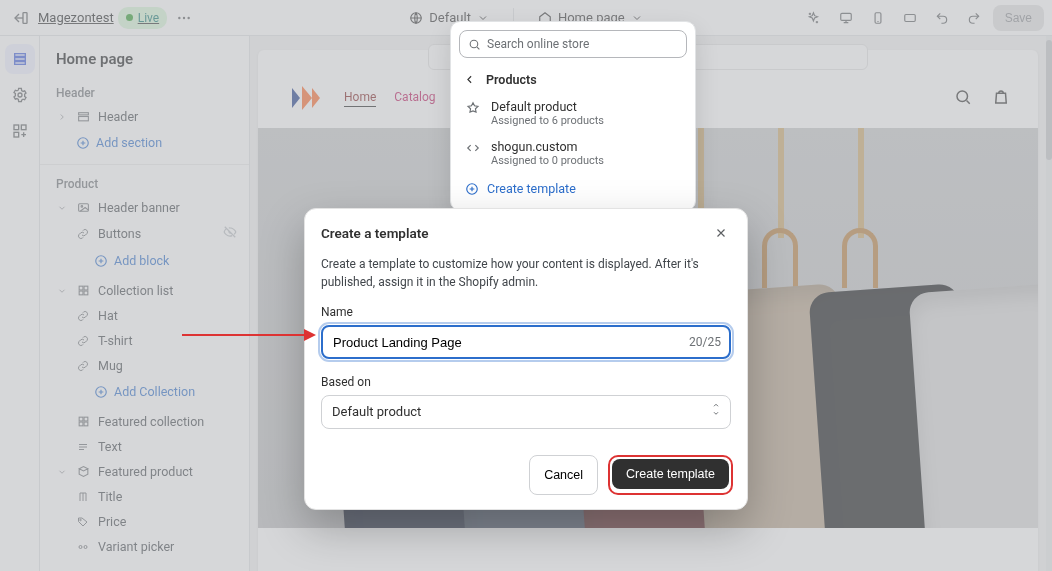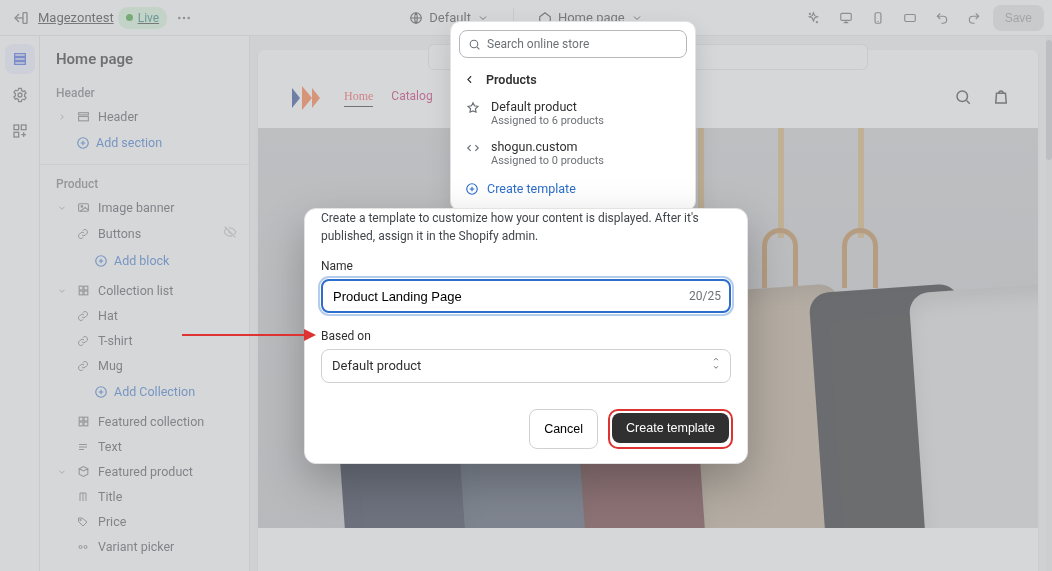--- a/index.html
+++ b/index.html
@@ -40,21 +40,21 @@
   
   .canvas { position: absolute; top: 36px; left: 250px; right: 6px; bottom: 0; background: #f1f1f1; overflow: hidden; }
   .stage-wrap { position: absolute; top: 14px; left: 8px; right: 8px; bottom: 0; }
   .stage { background: #fff; border-radius: 6px 6px 0 0; overflow: hidden; height: 100%; position: relative; box-shadow: 0 1px 3px rgba(0,0,0,.08); }
   .stage-crumb { position: absolute; top: 0; left: 50%; transform: translateX(-50%); width: 440px; height: 26px; background: #fff; border: 1px solid #e2e2e2; border-radius: 6px; display: flex; align-items: center; justify-content: center; font-size: 11px; color: #6d7175; gap: 4px; }
   .store-nav { display: flex; align-items: center; padding: 32px 28px 14px; gap: 18px; }
   .store-logo { width: 40px; height: 32px; display: flex; align-items: center; justify-content: center; }
   .store-logo svg { display: block; }
   .nav-links { display: flex; gap: 18px; font-size: 12px; }
   .nav-links .navlink { color: #be185d; cursor: pointer; }
-  .nav-links .navlink.active { color: #ef4444; border-bottom: 1.5px solid #202223; padding-bottom: 2px; font-family: Liberation Serif, serif; }
+  .nav-links .navlink.active { color: #7f1d1d; border-bottom: 1.5px solid #202223; padding-bottom: 2px; }
   .nav-right { margin-left: auto; display: flex; gap: 20px; color: #303030; }
   .hero { position: relative; height: 400px; width: 100%; background: linear-gradient(180deg,#c7c9ca,#bcbdbe); overflow: hidden; }
   .hang1, .hang2, .hang3 { position: absolute; top: 0; width: 6px; height: 110px; background: #cca96b; }
   .hang1 { left: 440px; } .hang2 { left: 520px; } .hang3 { left: 600px; }
   .hook { position: absolute; top: 100px; width: 36px; height: 60px; border: 5px solid #b97f3c; border-bottom: none; border-radius: 18px 18px 0 0; }
   .hook.h1{ left: 424px; } .hook.h2{ left: 504px; } .hook.h3{ left: 584px; }
   .garm { position: absolute; bottom: -40px; width: 150px; height: 280px; border-radius: 20px 20px 0 0; transform: rotate(-4deg); box-shadow: inset 0 10px 20px rgba(0,0,0,.15); }
   .g1 { left: 80px; background: #171f36; } .g2 { left: 200px; background: #3e4a5e; } .g3 { left: 320px; background: #5d2123; } .g4 { left: 440px; background: #b7a38a; } .g5 { left: 560px; background: #121416; } .g6 { left: 660px; background: #d8d8d8; }
 
   
@@ -237,21 +237,21 @@
           <path d="M6 9l6 6 6-6"></path>
         </svg>
       </span>
     <span class="ico">
         <svg width="13" height="13" viewBox="0 0 24 24" fill="none" stroke="currentColor" stroke-width="2">
           <rect x="3" y="5" width="18" height="14" rx="2"></rect>
           <circle cx="9" cy="10" r="1.5"></circle>
           <path d="M21 17l-6-5-9 7"></path>
         </svg>
       </span>
-    <span>Image banner</span>
+    <span>Header banner</span>
   </div>
   <div class="side-item indent1">
     <span class="ico">
         <svg width="12" height="12" viewBox="0 0 24 24" fill="none" stroke="currentColor" stroke-width="2">
           <path d="M10 14a5 5 0 0 0 7 0l3-3a5 5 0 0 0-7-7l-1 1"></path>
           <path d="M14 10a5 5 0 0 0-7 0l-3 3a5 5 0 0 0 7 7l1-1"></path>
         </svg>
       </span>
     <span>Buttons</span>
     <span class="eye"><svg width="14" height="14" viewBox="0 0 24 24" fill="none" stroke="currentColor" stroke-width="2">
@@ -473,20 +473,28 @@
   <div class="create-row">
     <svg width="14" height="14" viewBox="0 0 24 24" fill="none" stroke="#2c6ecb" stroke-width="2">
         <circle cx="12" cy="12" r="9"></circle>
         <path d="M12 8v8M8 12h8"></path>
       </svg>
     <span>Create template</span>
   </div>
 </div>
 
 <div class="modal">
+  <div class="modal-head">
+    <span>Create a template</span>
+    <span class="close">
+      <svg width="14" height="14" viewBox="0 0 24 24" fill="none" stroke="currentColor" stroke-width="2">
+          <path d="M6 6l12 12M18 6L6 18"></path>
+        </svg>
+    </span>
+  </div>
   <div class="modal-body">
     <div class="desc">Create a template to customize how your content is displayed. After it's published, assign it in the Shopify admin.</div>
     <label>Name</label>
     <div class="name-field">
       <input class="name-input" value="Product Landing Page" style="">
       <span class="char-count">20/25</span>
     </div>
     <div class="based">
       <label>Based on</label>
       <div class="select">

